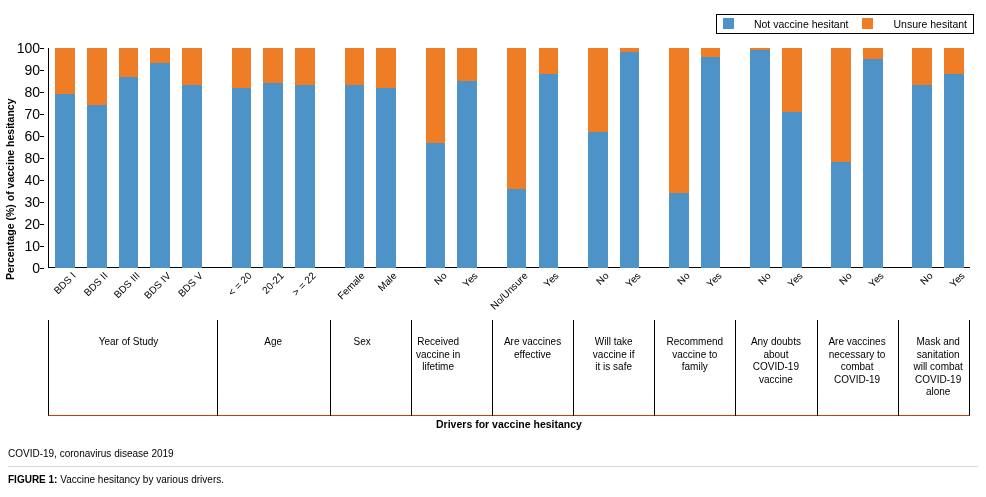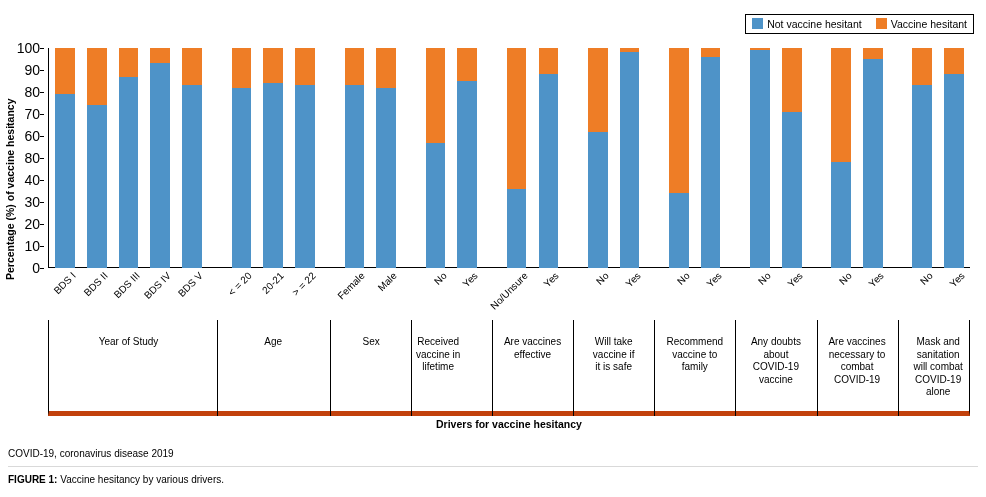--- a/index.html
+++ b/index.html
@@ -20,21 +20,21 @@
     position: absolute;
     top: 14px; right: 12px;
     border: 1px solid #000;
     background: #fff;
     padding: 3px 6px;
     display: flex;
     align-items: center;
     gap: 14px;
     font-size: 10.5px;
   }
-  .legend .item { display:flex; align-items:flex-start; gap:4px; }
+  .legend .item { display:flex; align-items:flex-start; gap:20px; }
   .legend .swatch { width: 11px; height: 11px; display:inline-block; }
   
   .plot-wrap {
     position: absolute;
     left: 0; top: 34px;
     width: 986px; height: 400px;
   }
   .ylabel {
     position: absolute;
     left: 2px; top: 40px;
@@ -110,21 +110,21 @@
     transform-origin: left top;
     transform: rotate(-45deg) translate(-100%, 0);
   }
   
   .groupbox {
     position: absolute;
     left: 48px; top: 286px;
     width: 922px; height: 96px;
     border-left: 1px solid #000;
     border-right: 1px solid #000;
-    border-bottom: 5px solid #c2410c;
+    border-bottom: 1px solid #c2410c;
   }
   .gsep {
     position: absolute;
     top: 0; width: 0;
     border-left: 1px solid #000;
     height: 96px;
   }
   .glabel {
     position: absolute;
     top: 16px;
@@ -164,21 +164,21 @@
 
 <div id="figure">
 
   <div class="legend" id="legend">
       <div class="item">
         <span class="swatch" style="background: rgb(78, 147, 200);"></span>
         <span>Not vaccine hesitant</span>
       </div>
       <div class="item">
         <span class="swatch" style="background: rgb(238, 125, 38);"></span>
-        <span>Vaccine hesitant</span>
+        <span>Unsure hesitant</span>
       </div>
     </div>
 
   <div class="plot-wrap">
     <div class="ylabel">Percentage (%) of vaccine hesitancy</div>
     <div class="yticks" id="yticks">
         <div class="ytick" style="top: 220px;">0</div>
         <div class="ytickmark" style="top: 220px;"></div>
         <div class="ytick" style="top: 198px;">10</div>
         <div class="ytickmark" style="top: 198px;"></div>
@@ -381,21 +381,21 @@
         <div class="xlab" style="left: 797.155px;">No</div>
         <div class="xlab" style="left: 828.969px;">Yes</div>
         <div class="xlab" style="left: 878.28px;">No</div>
         <div class="xlab" style="left: 910.093px;">Yes</div>
       </div>
     <div class="groupbox" id="groupbox">
         <div class="glabel" style="width: 171.793px; left: -6.36269px;">Year of Study</div>
         <div class="gsep" style="left: 167.816px;"></div>
         <div class="glabel" style="width: 108.166px; left: 170.202px;">Age</div>
         <div class="gsep" style="left: 280.754px;"></div>
-        <div class="glabel" style="width: 76.3523px; left: 276px; padding-left: 16px;">Sex</div>
+        <div class="glabel" style="width: 76.3523px; left: 267px; padding-left: 16px;">Sex</div>
         <div class="gsep" style="left: 361.878px;"></div>
         <div class="glabel" style="width: 76.3523px; left: 351px;">Received<br>vaccine in<br>lifetime</div>
         <div class="gsep" style="left: 443.003px;"></div>
         <div class="glabel" style="width: 76.3523px; left: 445.389px;">Are vaccines<br>effective</div>
         <div class="gsep" style="left: 524.127px;"></div>
         <div class="glabel" style="width: 76.3523px; left: 526.513px;">Will take<br>vaccine if<br>it is safe</div>
         <div class="gsep" style="left: 605.251px;"></div>
         <div class="glabel" style="width: 76.3523px; left: 607.637px;">Recommend<br>vaccine to<br>family</div>
         <div class="gsep" style="left: 686.376px;"></div>
         <div class="glabel" style="width: 76.3523px; left: 688.762px;">Any doubts<br>about<br>COVID-19<br>vaccine</div>

